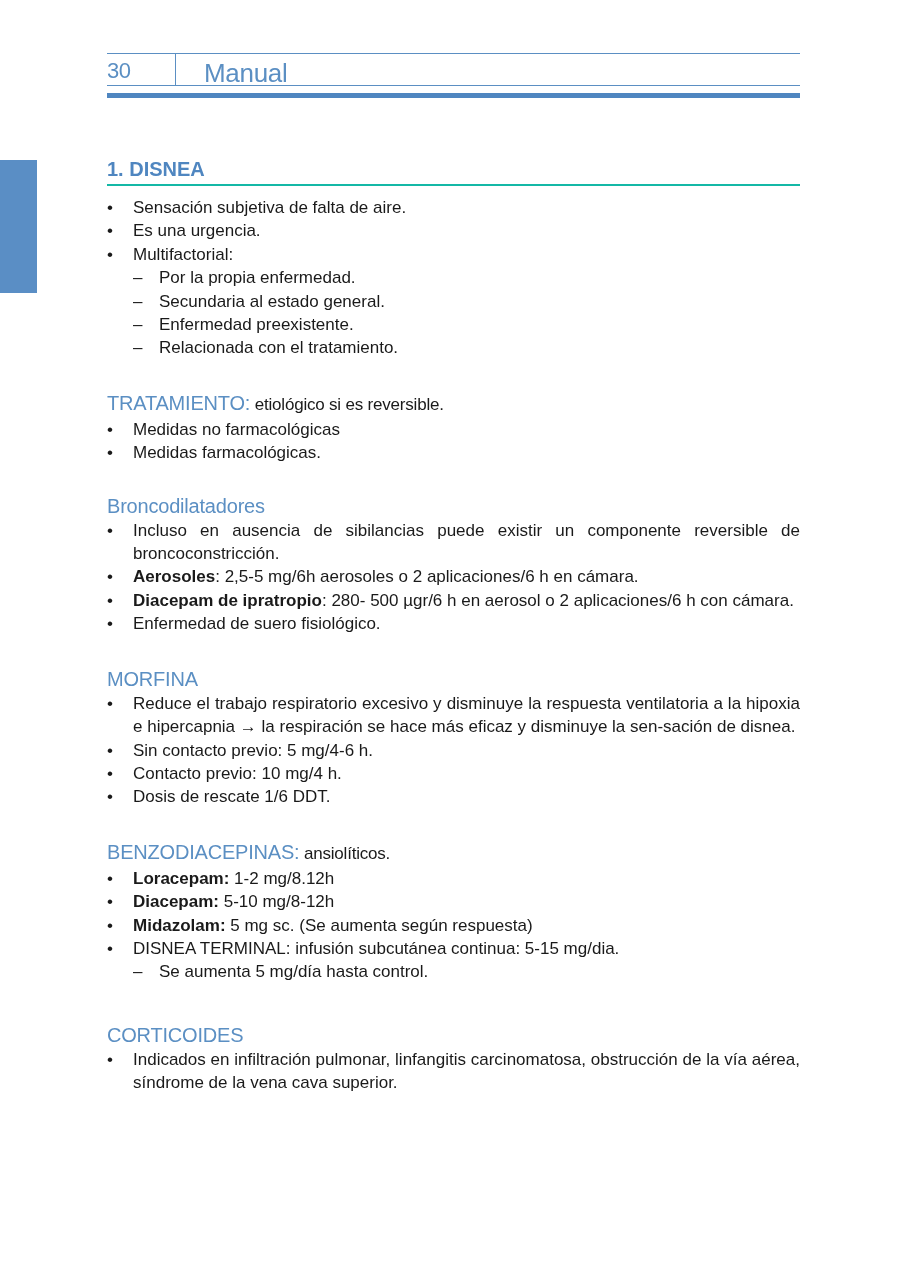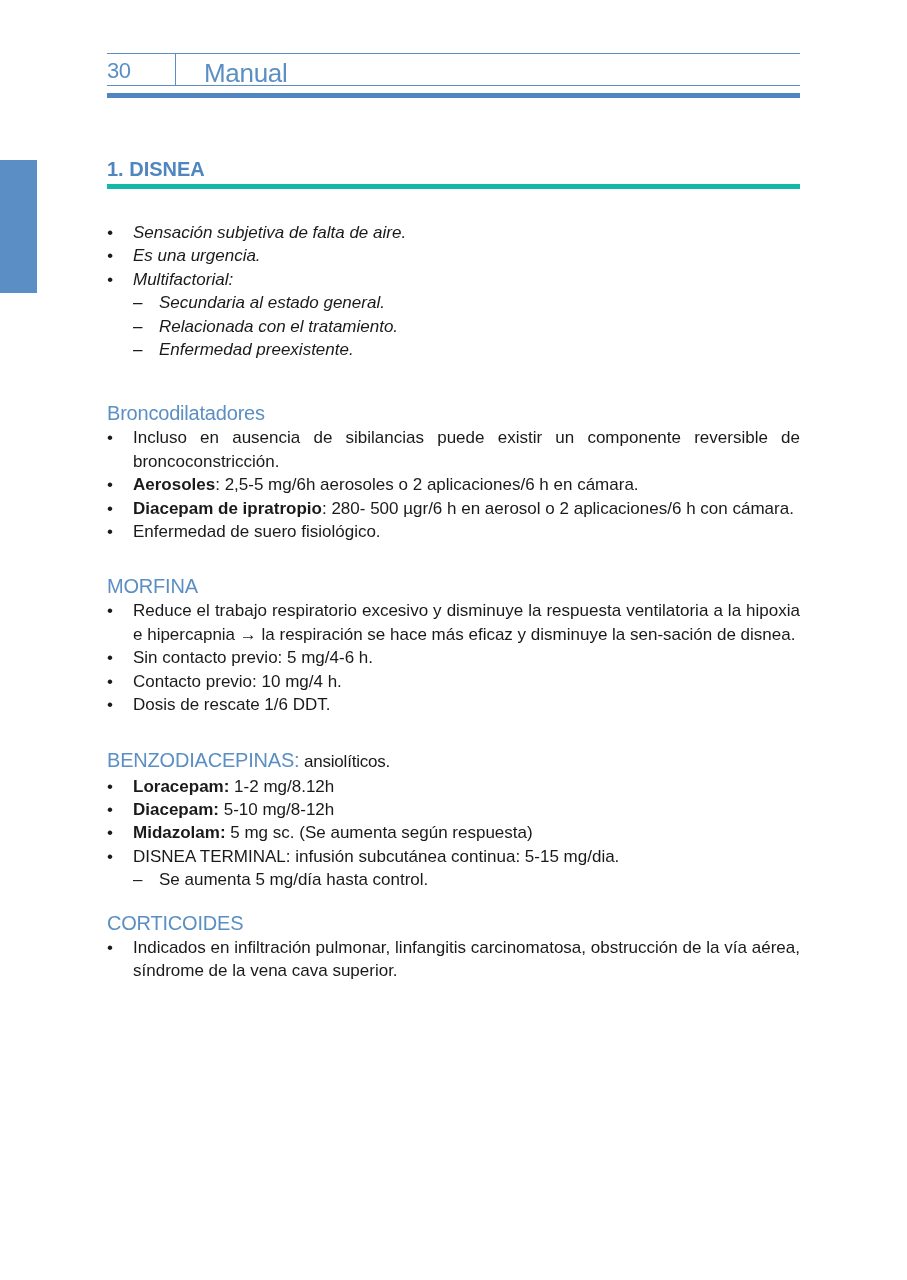--- a/index.html
+++ b/index.html
@@ -11,21 +11,21 @@
     .header .top-rule { position: absolute; left: 0; top: 0; width: 100%; height: 1px; background: #5b8fc3; }
     .header .bottom-rule { position: absolute; left: 0; top: 32px; width: 100%; height: 1px; background: #5b8fc3; }
     .header .thick-rule { position: absolute; left: 0; top: 40px; width: 100%; height: 5px; background: #4f86c0; }
     .header .vsep { position: absolute; left: 68px; top: 1px; width: 1px; height: 31px; background: #5b8fc3; }
     .header .page-num { position: absolute; left: 0; top: 5px; font-size: 22px; color: #5b8fc3; letter-spacing: -0.5px; }
     .header .title { position: absolute; left: 97px; top: 5px; font-size: 26px; color: #5b8fc3; letter-spacing: -0.3px; }
 
     .side-tab { position: absolute; left: 0; top: 160px; width: 37px; height: 133px; background: #5a8ec5; }
 
     .content { position: absolute; left: 107px; top: 156px; width: 693px; }
-    .h1 { font-size: 20px; font-weight: bold; color: #4f86c0; padding-bottom: 2px; border-bottom: 5px solid #14b8a6; line-height: 26px; }
+    .h1 { font-size: 20px; font-weight: bold; color: #4f86c0; padding-bottom: 2px; border-bottom: 2px solid #14b8a6; line-height: 26px; }
     .section-title { font-size: 20px; color: #5b8fc3; line-height: 26px; letter-spacing: -0.2px; }
     .section-title .suffix { font-size: 17px; color: #1a1a1a; }
     ul.list { list-style: none; margin: 0; padding: 0; }
     ul.list li { position: relative; padding-left: 26px; font-size: 17px; line-height: 23.4px; text-align: justify; }
     ul.list li.bullet::before { content: "\2022"; position: absolute; left: 0; top: 0; }
     ul.list li.dash { padding-left: 52px; }
     ul.list li.dash::before { content: "\2013"; position: absolute; left: 26px; top: 0; }
     b { font-weight: bold; }
   </style>
 </head>
@@ -38,31 +38,39 @@
   <span class="title">Manual</span>
   <div class="bottom-rule"></div>
   <div class="thick-rule"></div>
 </div>
 
 <div class="side-tab"></div>
 
 <div class="content">
   <div class="h1">1. DISNEA</div>
 
-  <ul class="list" style="margin-top:32px;font-style:italic;">
+  <ul class="list" style="margin-top:10px;">
     <li class="bullet">Sensación subjetiva de falta de aire.</li>
     <li class="bullet">Es una urgencia.</li>
     <li class="bullet">Multifactorial:</li>
+    <li class="dash">Por la propia enfermedad.</li>
     <li class="dash">Secundaria al estado general.</li>
+    <li class="dash">Enfermedad preexistente.</li>
     <li class="dash">Relacionada con el tratamiento.</li>
-    <li class="dash">Enfermedad preexistente.</li>
   </ul>
 
+  <div style="margin-top:30px;">
+    <div class="section-title"><span>TRATAMIENTO:</span><span class="suffix"> etiológico si es reversible.</span></div>
+    <ul class="list">
+      <li class="bullet">Medidas no farmacológicas</li>
+      <li class="bullet">Medidas farmacológicas.</li>
+    </ul>
+  </div>
 
-  <div style="margin-top:39px;">
+  <div style="margin-top:28px;">
     <div class="section-title">Broncodilatadores</div>
     <ul class="list">
       <li class="bullet"><span>Incluso en ausencia de sibilancias puede existir un componente reversible de broncoconstricción.</span></li>
       <li class="bullet"><b>Aerosoles</b><span>: 2,5-5 mg/6h aerosoles o 2 aplicaciones/6 h en cámara.</span></li>
       <li class="bullet"><b>Diacepam de ipratropio</b><span>: 280- 500 µgr/6 h en aerosol o 2 aplicaciones/6 h con cámara.</span></li>
       <li class="bullet"><span>Enfermedad de suero fisiológico.</span></li>
     </ul>
   </div>
 
   <div style="margin-top:30px;">
@@ -79,19 +87,19 @@
     <div class="section-title"><span>BENZODIACEPINAS:</span><span class="suffix"> ansiolíticos.</span></div>
     <ul class="list">
       <li class="bullet"><b>Loracepam:</b><span> 1-2 mg/8.12h</span></li>
       <li class="bullet"><b>Diacepam:</b><span> 5-10 mg/8-12h</span></li>
       <li class="bullet"><b>Midazolam:</b><span> 5 mg sc. (Se aumenta según respuesta)</span></li>
       <li class="bullet"><span>DISNEA TERMINAL: infusión subcutánea continua: 5-15 mg/dia.</span></li>
       <li class="dash">Se aumenta 5 mg/día hasta control.</li>
     </ul>
   </div>
 
-  <div style="margin-top:18px;">
+  <div style="margin-top:38px;">
     <div class="section-title">CORTICOIDES</div>
     <ul class="list">
       <li class="bullet">Indicados en infiltración pulmonar, linfangitis carcinomatosa, obstrucción de la vía aérea, síndrome de la vena cava superior.</li>
     </ul>
   </div>
 </div>
 
 </body></html>

